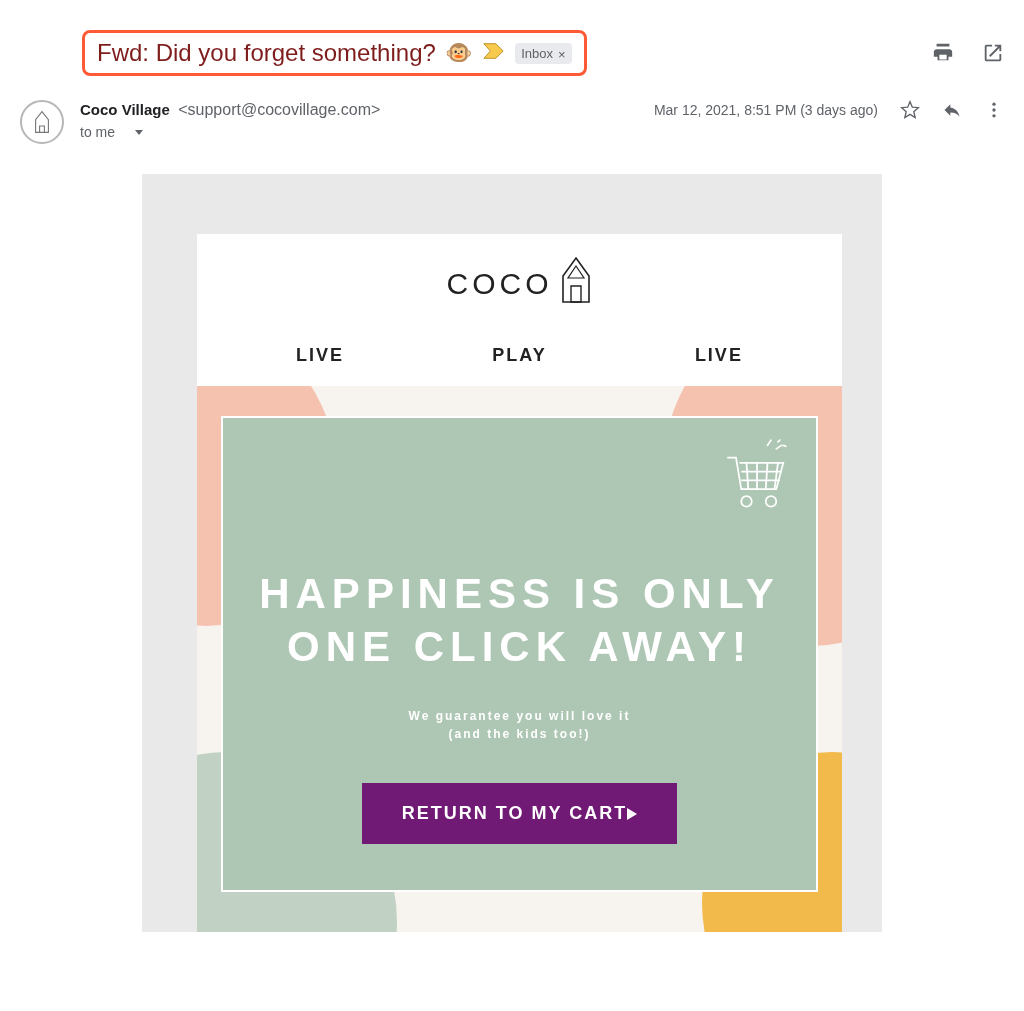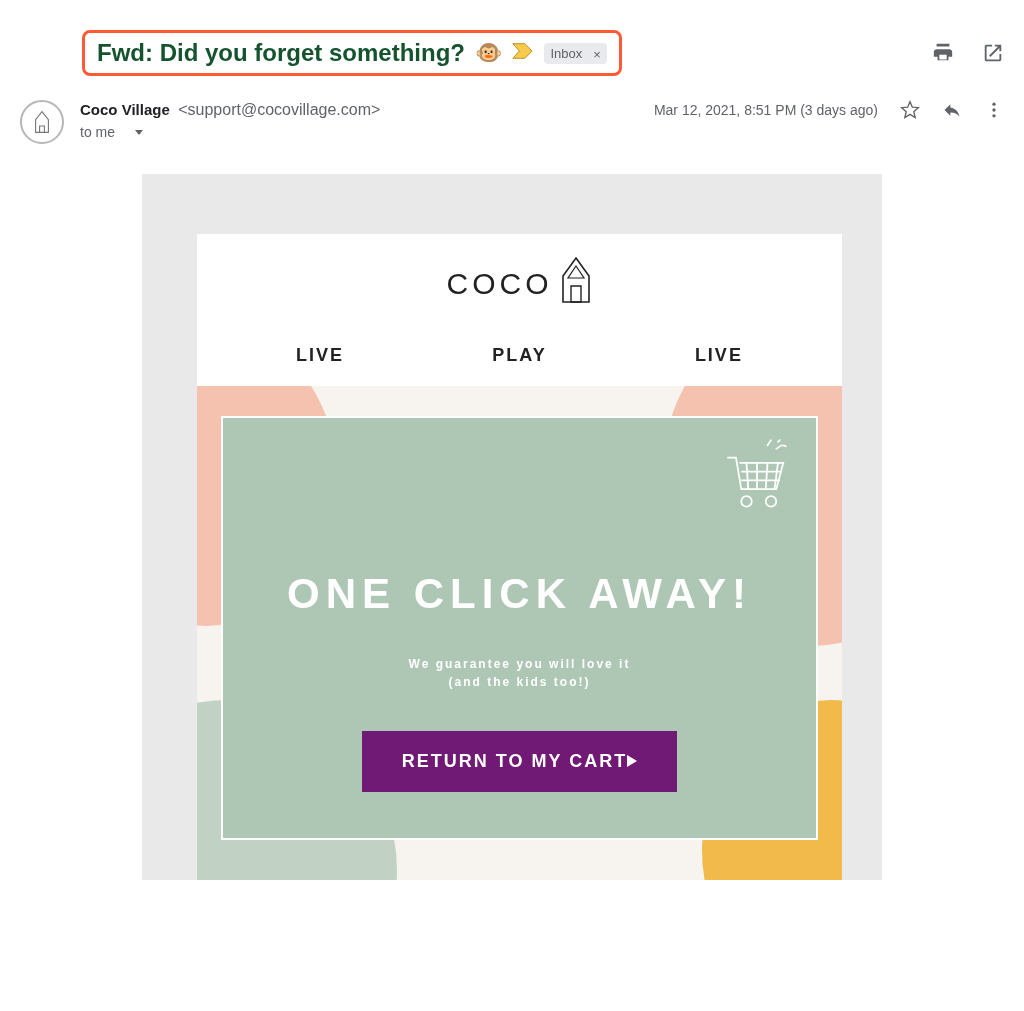--- a/index.html
+++ b/index.html
@@ -22,29 +22,28 @@
   .subject-left {
     display: flex;
     align-items: center;
     gap: 10px;
     border: 3px solid #ff5a36;
     border-radius: 8px;
     padding: 6px 12px;
   }
   .subject-text {
     font-size: 24px;
-    color: #14532d;
-    font-weight: bold;
+    color: #7f1d1d;
   }
   .emoji-monkey { font-size: 22px; }
   .importance-marker svg { width: 22px; height: 18px; }
   .label-chip {
     display: inline-flex;
     align-items: flex-end;
-    gap: 11px;
+    gap: 5px;
     background: #e8eaed;
     color: #5f6368;
     font-size: 13px;
     padding: 3px 6px;
     border-radius: 4px;
   }
   .label-chip .x { font-size: 13px; line-height: 1; }
   .subject-right {
     display: flex;
     align-items: center;
@@ -292,20 +291,21 @@
               <line x1="40" y1="30" x2="40" y2="60"></line>
               <line x1="52" y1="30" x2="50" y2="60"></line>
               <line x1="64" y1="30" x2="60" y2="60"></line>
               <line x1="22" y1="40" x2="68" y2="40"></line>
               <line x1="22" y1="50" x2="66" y2="50"></line>
               <circle cx="28" cy="74" r="6"></circle>
               <circle cx="56" cy="74" r="6"></circle>
             </svg>
           </div>
           <div class="hero-title">
+            <div>HAPPINESS IS ONLY</div>
             <div>ONE CLICK AWAY!</div>
           </div>
           <div class="hero-sub">
             <div>We guarantee you will love it</div>
             <div>(and the kids too!)</div>
           </div>
           <button class="cta-btn">
             <span>RETURN TO MY CART</span>
             <span class="chevron-right"></span>
           </button>

